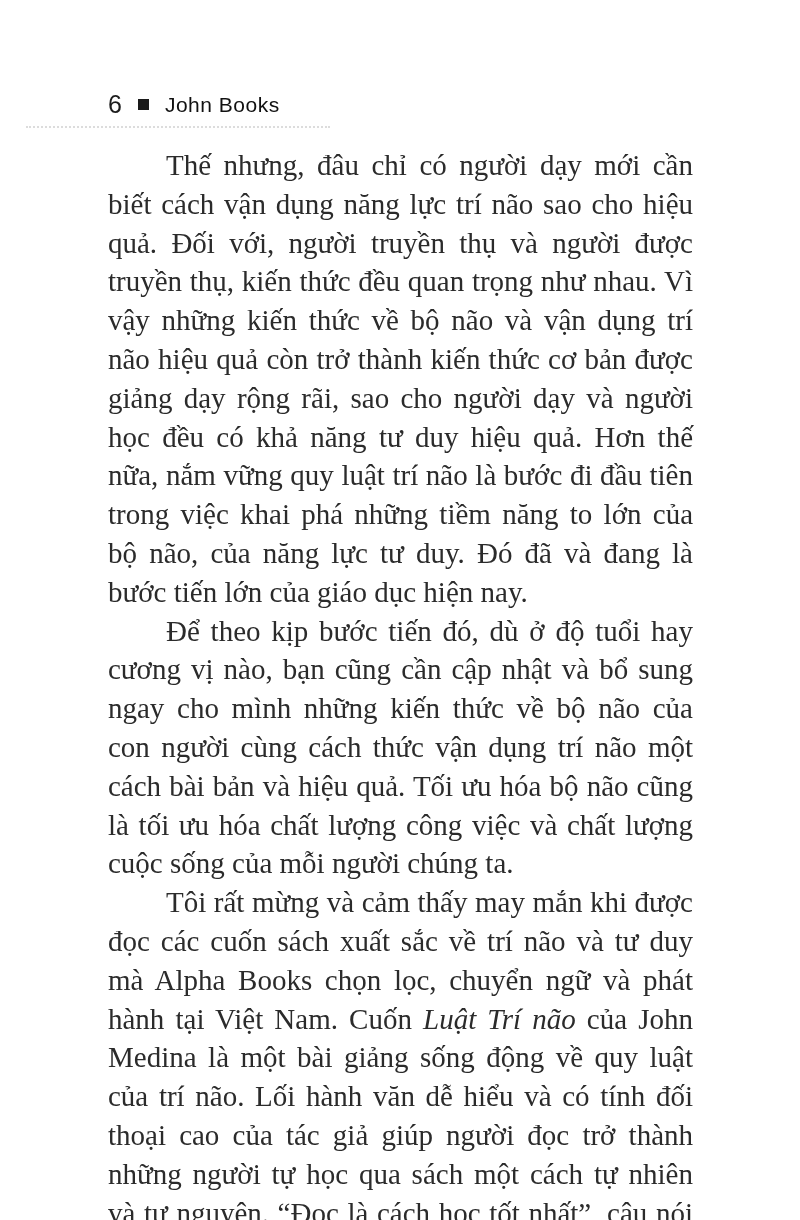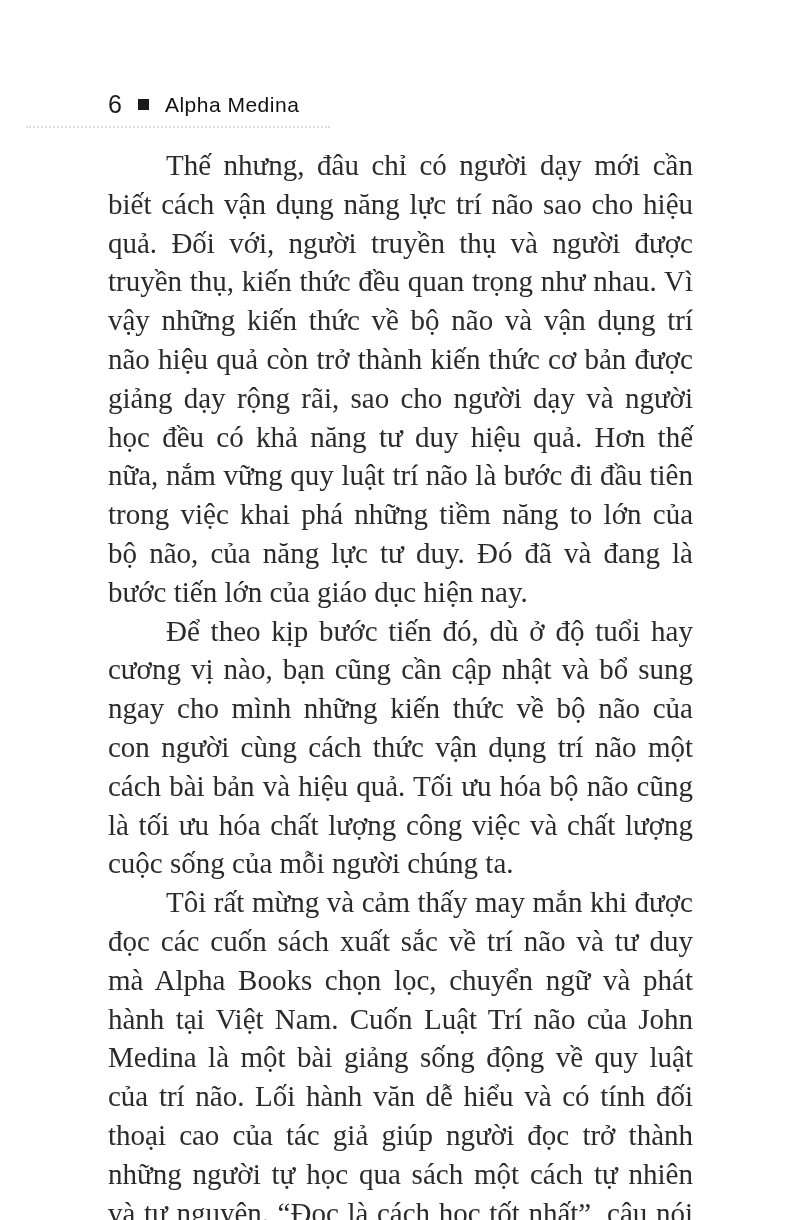--- a/index.html
+++ b/index.html
@@ -61,31 +61,32 @@
     font-size: 29px;
     line-height: 38.8px;
     color: #2b2b2b;
     text-align: justify;
   }
   .body-text p {
     margin: 0;
     text-indent: 58px;
   }
   .italic {
+    font-style: italic;
   }
 </style>
 </head>
 <body>
 
 <div class="page">
 
   <div class="header">
     <span class="page-number">6</span>
     <span class="square-bullet"></span>
-    <span class="author">Alpha Medina</span>
+    <span class="author">John Books</span>
   </div>
 
   <div class="header-rule"></div>
 
   <div class="body-text">
       <p><span>Thế nhưng, đâu chỉ có người dạy mới cần biết cách vận dụng năng lực trí não sao cho hiệu quả. Đối với, người truyền thụ và người được truyền thụ, kiến thức đều quan trọng như nhau. Vì vậy những kiến thức về bộ não và vận dụng trí não hiệu quả còn trở thành kiến thức cơ bản được giảng dạy rộng rãi, sao cho người dạy và người học đều có khả năng tư duy hiệu quả. Hơn thế nữa, nắm vững quy luật trí não là bước đi đầu tiên trong việc khai phá những tiềm năng to lớn của bộ não, của năng lực tư duy. Đó đã và đang là bước tiến lớn của giáo dục hiện nay.</span></p>
       <p><span>Để theo kịp bước tiến đó, dù ở độ tuổi hay cương vị nào, bạn cũng cần cập nhật và bổ sung ngay cho mình những kiến thức về bộ não của con người cùng cách thức vận dụng trí não một cách bài bản và hiệu quả. Tối ưu hóa bộ não cũng là tối ưu hóa chất lượng công việc và chất lượng cuộc sống của mỗi người chúng ta.</span></p>
       <p><span>Tôi rất mừng và cảm thấy may mắn khi được đọc các cuốn sách xuất sắc về trí não và tư duy mà Alpha Books chọn lọc, chuyển ngữ và phát hành tại Việt Nam. Cuốn </span><span class="italic">Luật Trí não</span><span> của John Medina là một bài giảng sống động về quy luật của trí não. Lối hành văn dễ hiểu và có tính đối thoại cao của tác giả giúp người đọc trở thành những người tự học qua sách một cách tự nhiên và tự nguyện. “Đọc là cách học tốt nhất”, câu nói ấy vẫn không hề giảm đi giá trị trong thời đại công nghệ ngày nay.</span></p>
     </div>
 

